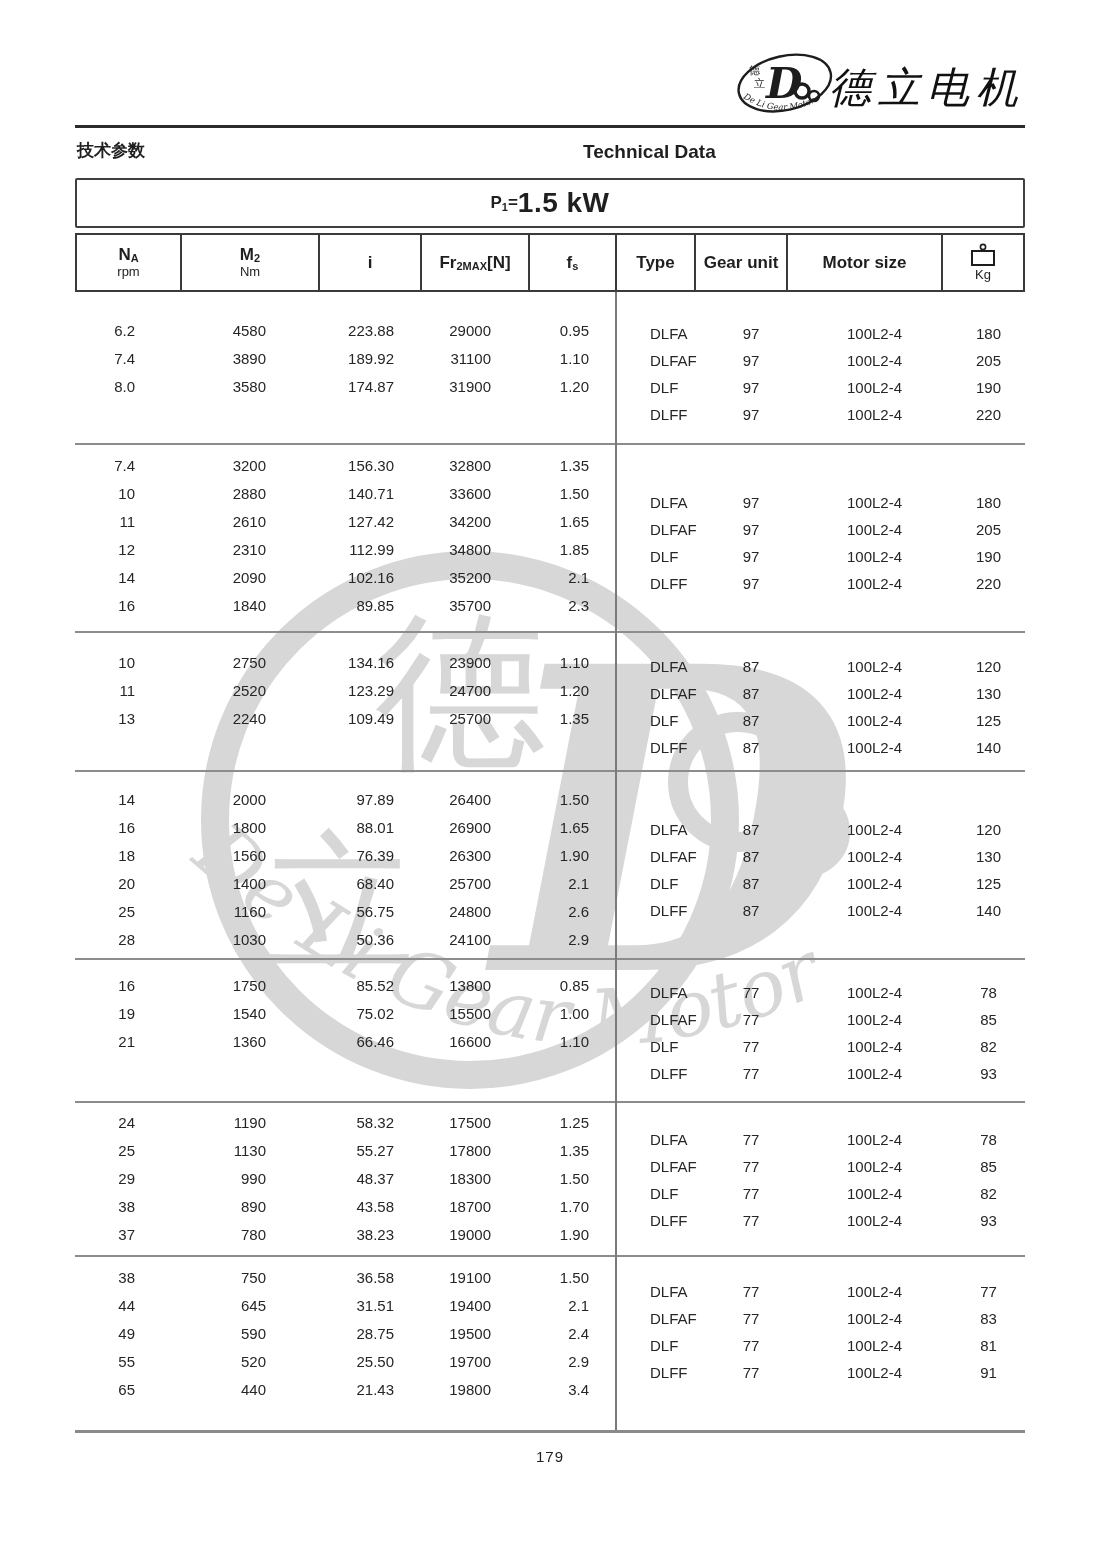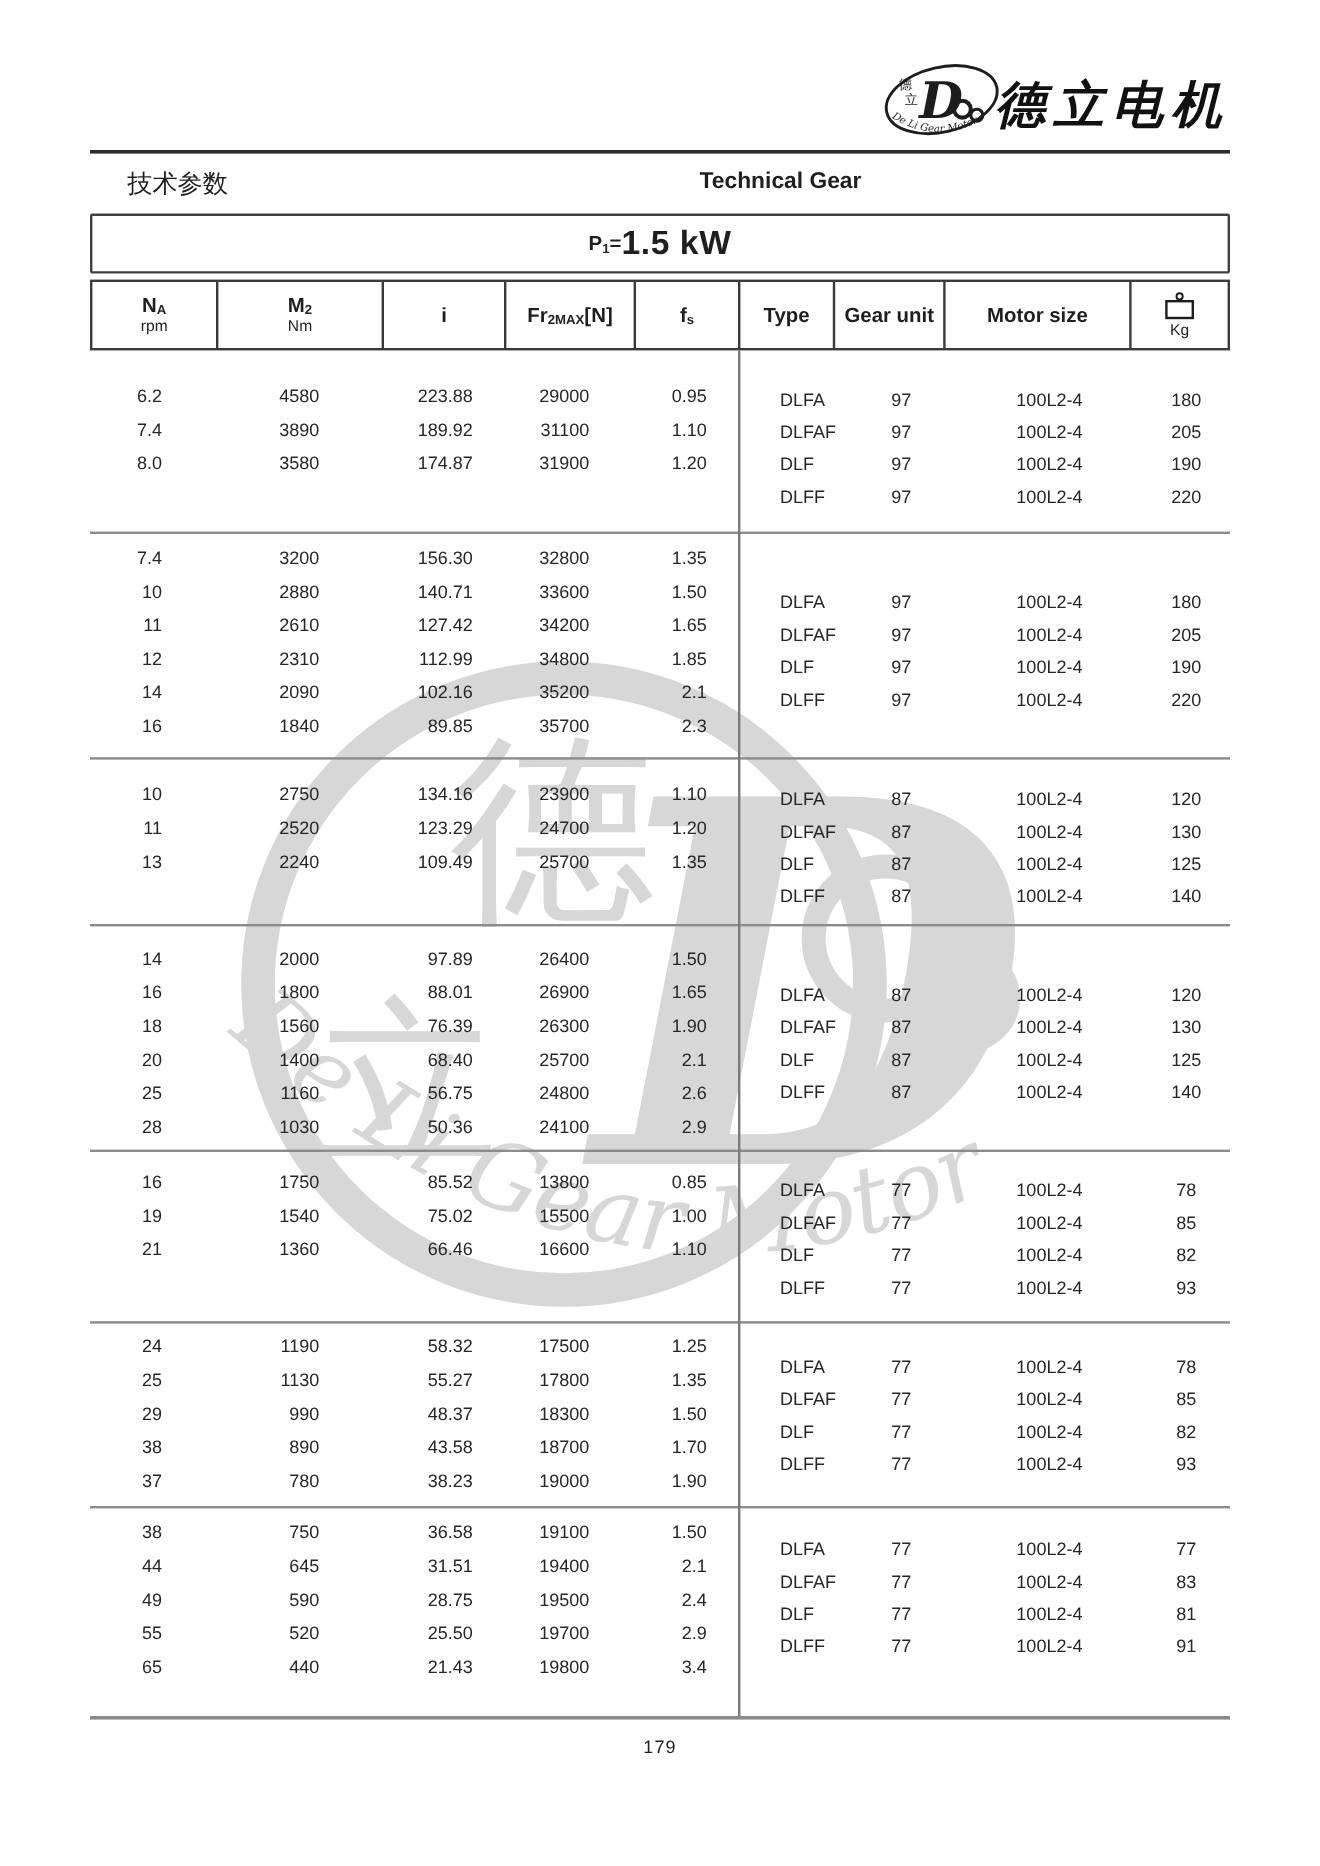--- a/index.html
+++ b/index.html
@@ -17,29 +17,29 @@
 
   
   .watermark { position: absolute; left: 150px; top: 530px; z-index: 0; }
 
   
   .masthead { position: relative; height: 125px; }
   .logo-svg { position: absolute; left: 733px; top: 48px; }
   .brand-cn {
     position: absolute; right: 75px; top: 60px;
     font-family: "DejaVu Serif", serif;
-    font-size: 42px; font-weight: bold; font-style: italic;
+    font-size: 42px; font-weight: normal; font-style: italic;
     letter-spacing: 7px; color: #111;
     white-space: nowrap;
   }
   .rule { margin: 0 75px; border-top: 3px solid #2b2b2b; }
 
   
   .titles { position: relative; margin: 0 75px; height: 50px; }
-  .title-cn { position: absolute; left: 2px; top: 11px; font-size: 21px; font-weight: normal; margin-left: 29px; }
+  .title-cn { position: absolute; left: 2px; top: 11px; font-size: 17px; font-weight: bold; }
   .title-en { position: absolute; left: 508px; top: 13px; font-size: 19px; font-weight: bold; }
 
   
   .power-box {
     margin: 0 75px; height: 50px;
     border: 2px solid #3f3f3f; border-radius: 2px;
     display: flex; align-items: center; justify-content: center;
   }
   .p-prefix { font-size: 17px; font-weight: bold; }
   .p-sub { font-size: 11px; font-weight: bold; position: relative; top: 3px; }
@@ -131,21 +131,21 @@
           <textPath href="#logoArc">De Li Gear Motor</textPath>
         </text>
       </svg>
       <div class="brand-cn">德立电机</div>
     </header>
 
     <div class="rule"></div>
 
     <div class="titles">
       <span class="title-cn">技术参数</span>
-      <span class="title-en">Technical Gear</span>
+      <span class="title-en">Technical Data</span>
     </div>
 
     <div class="power-box">
       <span class="p-prefix"><span>P</span><span class="p-sub">1</span><span>=</span></span>
         <span class="p-value">1.5 kW</span>
     </div>
 
     <div class="thead">
       <div class="th w-na">
         <div class="th-main"><span>N</span><span class="sub">A</span></div>

